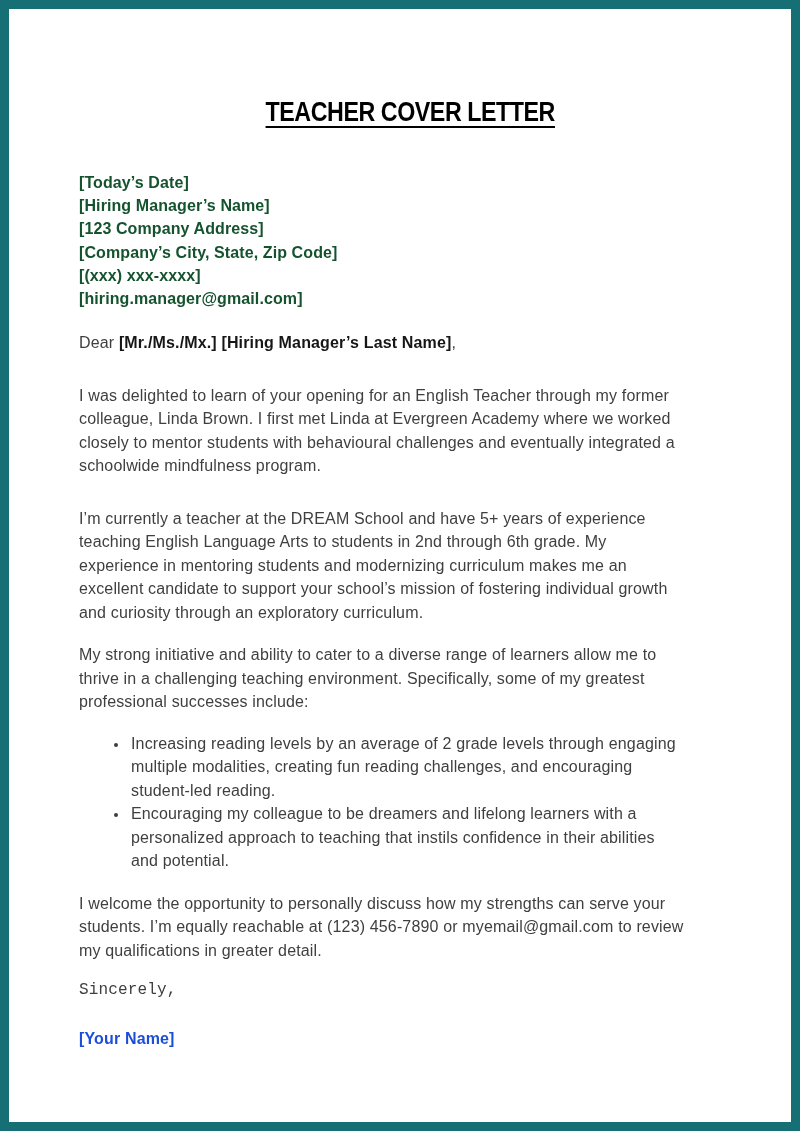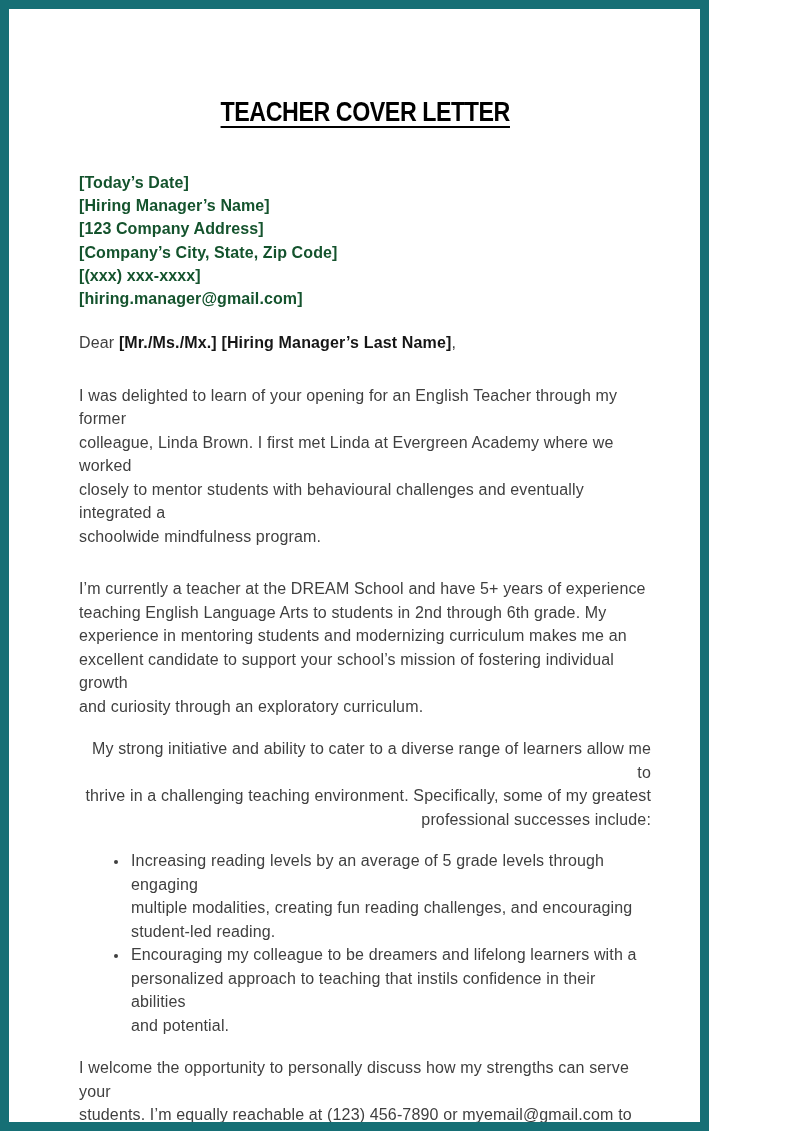--- a/index.html
+++ b/index.html
@@ -1,20 +1,20 @@
 <!DOCTYPE html>
 <html><head>
 <meta charset="utf-8">
 <style>
   * { box-sizing: border-box; }
   html, body { margin: 0; padding: 0; background: #ffffff; }
 
   .page {
     position: relative;
-    width: 709px;
+    width: 800px;
     height: 1131px;
     background: #ffffff;
     border: 9px solid #166f75;
     padding: 0 49px 0 70px;
     overflow: hidden;
     font-family: "Liberation Sans", "DejaVu Sans", sans-serif;
     color: #3f3f3f;
     font-size: 16px;
     line-height: 23.5px;
     letter-spacing: 0.15px;
@@ -44,21 +44,21 @@
     font-weight: 700;
     color: #14532d;
     line-height: 23.2px;
     letter-spacing: 0.1px;
   }
 
   .pre { white-space: pre-line; }
 
   p { margin: 29px 0 0 0; }
   p.salutation { margin-top: 21px; }
-  p.para-3 { margin-top: 19px; text-align: right; }
+  p.para-3 { margin-top: 19px; }
   p.closing { margin-top: 19px; }
   p.signoff { margin-top: 17px; font-family: Liberation Mono, monospace; }
   p.signature { margin-top: 24px; font-weight: 700; color: #1d4ed8; }
 
   .bold-seg { font-weight: 700; color: #161616; }
 
   ul.achievements {
     margin: 18px 0 0 0;
     padding: 0 0 0 50px;
   }
@@ -95,21 +95,21 @@
 teaching English Language Arts to students in 2nd through 6th grade. My
 experience in mentoring students and modernizing curriculum makes me an
 excellent candidate to support your school’s mission of fostering individual growth
 and curiosity through an exploratory curriculum.</p>
 
   <p class="pre para-3">My strong initiative and ability to cater to a diverse range of learners allow me to
 thrive in a challenging teaching environment. Specifically, some of my greatest
 professional successes include:</p>
 
   <ul class="achievements">
-    <li class="pre">Increasing reading levels by an average of 5 grade levels through engaging
+    <li class="pre">Increasing reading levels by an average of 2 grade levels through engaging
 multiple modalities, creating fun reading challenges, and encouraging
 student-led reading.</li>
     <li class="pre">Encouraging my colleague to be dreamers and lifelong learners with a
 personalized approach to teaching that instils confidence in their abilities
 and potential.</li>
   </ul>
 
   <p class="pre closing">I welcome the opportunity to personally discuss how my strengths can serve your
 students. I’m equally reachable at (123) 456-7890 or myemail@gmail.com to review
 my qualifications in greater detail.</p>

